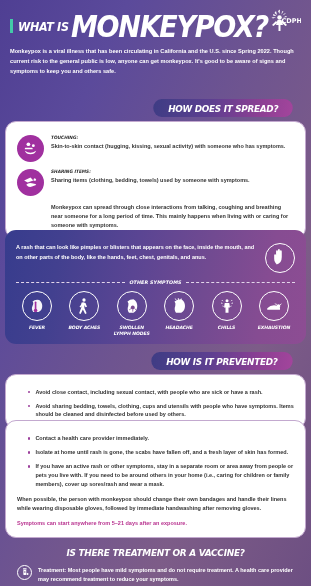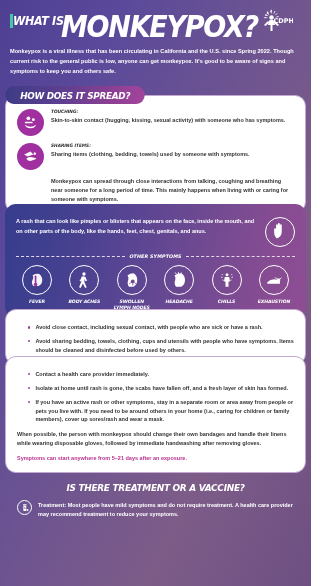--- a/index.html
+++ b/index.html
@@ -10,21 +10,21 @@
     overflow: hidden;
   }
   .page {
     position: relative;
     width: 311px; height: 586px;
     background: linear-gradient(115deg,#4f3f93 0%,#5b4a9b 22%,#6e5490 48%,#7d5c88 72%,#6d4f82 100%);
   }
 
   
   .header { padding: 14px 14px 10px 10px; position: relative; }
-  .title-row { display: flex; align-items: flex-start; }
+  .title-row { display: flex; align-items: center; gap: 5px; }
   .title-bar { width: 2.5px; height: 14px; background: #43c9a8; margin-bottom: 2.5px; }
   .title-small {
     font-family: "DejaVu Sans", sans-serif;
     font-weight: bold; font-style: italic;
     font-size: 13px; color: #fff; letter-spacing: -0.4px;
     line-height: 1; margin-bottom: 1px;
     transform: scaleX(0.86); transform-origin: left bottom;
   }
   .title-big {
     font-family: "DejaVu Sans", sans-serif;
@@ -32,24 +32,24 @@
     font-size: 30px; color: #fff; letter-spacing: -1.4px;
     line-height: 0.88;
     transform: scaleX(0.9); transform-origin: left bottom;
     margin-left: -10px;
   }
   .header-body {
     margin-top: 7px; color: #fff;
     font-size: 5.6px; font-weight: bold; line-height: 1.72;
     max-width: 288px; letter-spacing: 0.02px;
   }
-  .logo { position: absolute; top: 8px; right: 18px; width: 40px; height: 26px; }
-
-  
-  .pill-wrap { display: flex; justify-content: flex-start; margin: 0; position: relative; z-index: 5; }
+  .logo { position: absolute; top: 8px; right: 10px; width: 40px; height: 26px; }
+
+  
+  .pill-wrap { display: flex; justify-content: flex-end; margin: 13px; position: relative; z-index: 5; }
   .pill {
     display: inline-block;
     padding: 3.5px 16px 3px;
     border-radius: 11px;
     background: linear-gradient(100deg,#3e3c84 0%,#5c3f90 40%,#8b3f93 75%,#a3459c 100%);
     color: #fff;
     font-family: "DejaVu Sans", sans-serif;
     font-weight: bold; font-style: italic;
     font-size: 9.5px; letter-spacing: -0.3px;
     white-space: nowrap;
@@ -273,20 +273,23 @@
             <path d="M3 15 q4 -4 9 -4 q5 0 8 3 l0 3 l-17 0 z"></path>
             <circle cx="18" cy="12" r="2.4"></circle>
             <path d="M16 10 l-3 -1 M20 10.5 l2 -1.5" stroke="#fff" stroke-width="1" fill="none"></path>
           </svg>
         </div>
         <div class="symp-name">EXHAUSTION</div>
       </div>
     </div>
   </div>
 
+  <div class="pill-wrap" style="margin-top:8px">
+    <div class="pill">HOW IS IT PREVENTED?</div>
+  </div>
   <div class="card">
     <div class="bullets">
       <div class="bullet">
         <div class="dot"></div>
         <div class="bullet-txt">Avoid close contact, including sexual contact, with people who are sick or have a rash.</div>
       </div>
       <div class="bullet">
         <div class="dot"></div>
         <div class="bullet-txt">Avoid sharing bedding, towels, clothing, cups and utensils with people who have symptoms. Items should be cleaned and disinfected before used by others.</div>
       </div>

